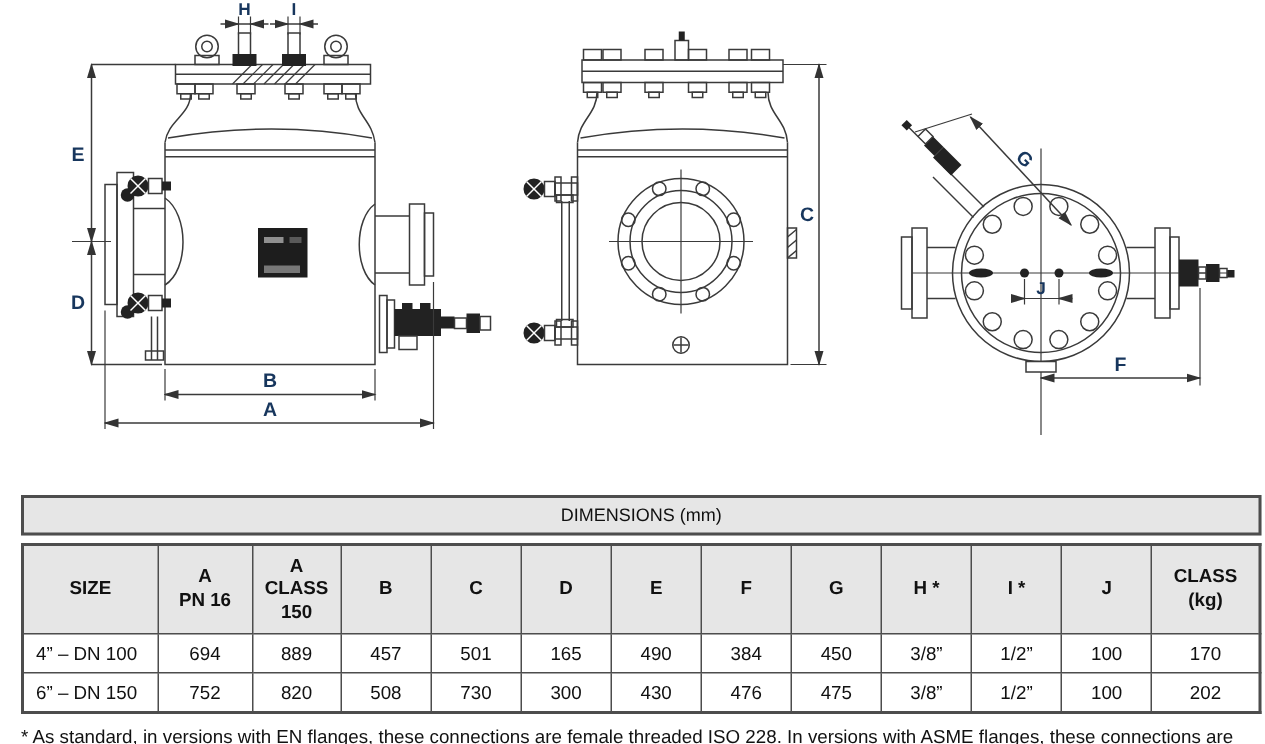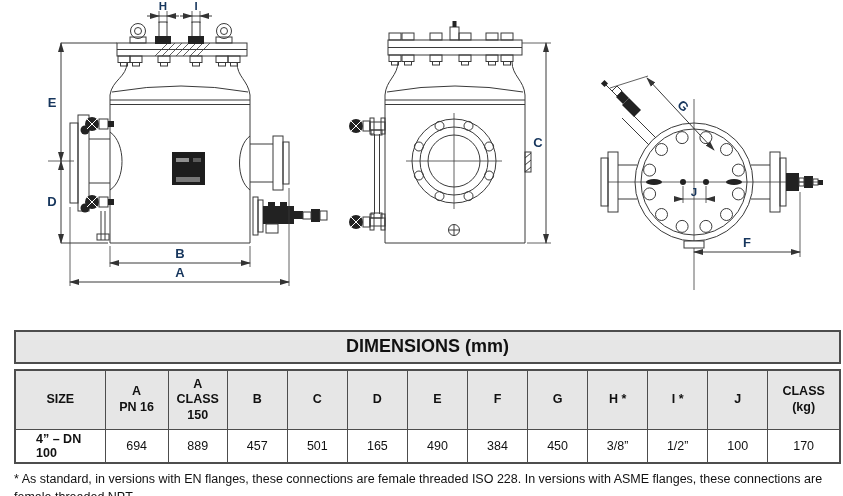--- a/index.html
+++ b/index.html
@@ -17,40 +17,40 @@
   .lbl{
     font-family:"Liberation Sans", sans-serif;
     font-size:13px;font-weight:bold;fill:var(--accent);
     text-anchor:middle;stroke:none;
   }
   .lbl-s{font-size:11.5px;}
   .tbl-wrap{margin:0 2px 0 14px;}
   .banner{
     border:2px solid var(--border);
     background:var(--headerbg);
-    text-align:center;font-weight:bold;font-size:18px;
+    text-align:center;font-weight:normal;font-size:12px;
     padding:4px 0 5px 0;
   }
   table.dims{
     border-collapse:collapse;table-layout:fixed;
     width:827px;margin-top:5px;
     border:2px solid var(--border);
   }
   table.dims th, table.dims td{
     border:1px solid var(--border);
     text-align:center;vertical-align:middle;
     font-size:12.5px;padding:2px 1px;
   }
   table.dims th{
     background:var(--headerbg);
     font-weight:bold;height:54px;
     white-space:pre-line;line-height:1.25;
   }
   table.dims td{height:21px;background:#fff;}
-  table.dims td.size{font-weight:bold;text-align:left;padding-left:20px;}
+  table.dims td.size{font-weight:normal;text-align:left;padding-left:8px;}
   .footnote{
     margin:6px 8px 0 14px;font-size:12.5px;line-height:1.45;color:#111;
   }
 </style>
 </head>
 <body>
 
 <div class="sheet">
 
 <svg class="drawing" width="843" height="330" viewBox="0 0 843 330">
@@ -413,19 +413,34 @@
         <td>501</td>
         <td>165</td>
         <td>490</td>
         <td>384</td>
         <td>450</td>
         <td>3/8”</td>
         <td>1/2”</td>
         <td>100</td>
         <td>170</td>
       </tr>
+      <tr>
+        <td class="size">6” – DN 150</td>
+        <td>752</td>
+        <td>820</td>
+        <td>508</td>
+        <td>730</td>
+        <td>300</td>
+        <td>430</td>
+        <td>476</td>
+        <td>475</td>
+        <td>3/8”</td>
+        <td>1/2”</td>
+        <td>100</td>
+        <td>202</td>
+      </tr>
     </tbody>
   </table>
 </div>
 
 <p class="footnote">* As standard, in versions with EN flanges, these connections are female threaded ISO 228. In versions with ASME flanges, these connections are female threaded NPT.</p>
 
 </div>
 
 </body></html>

